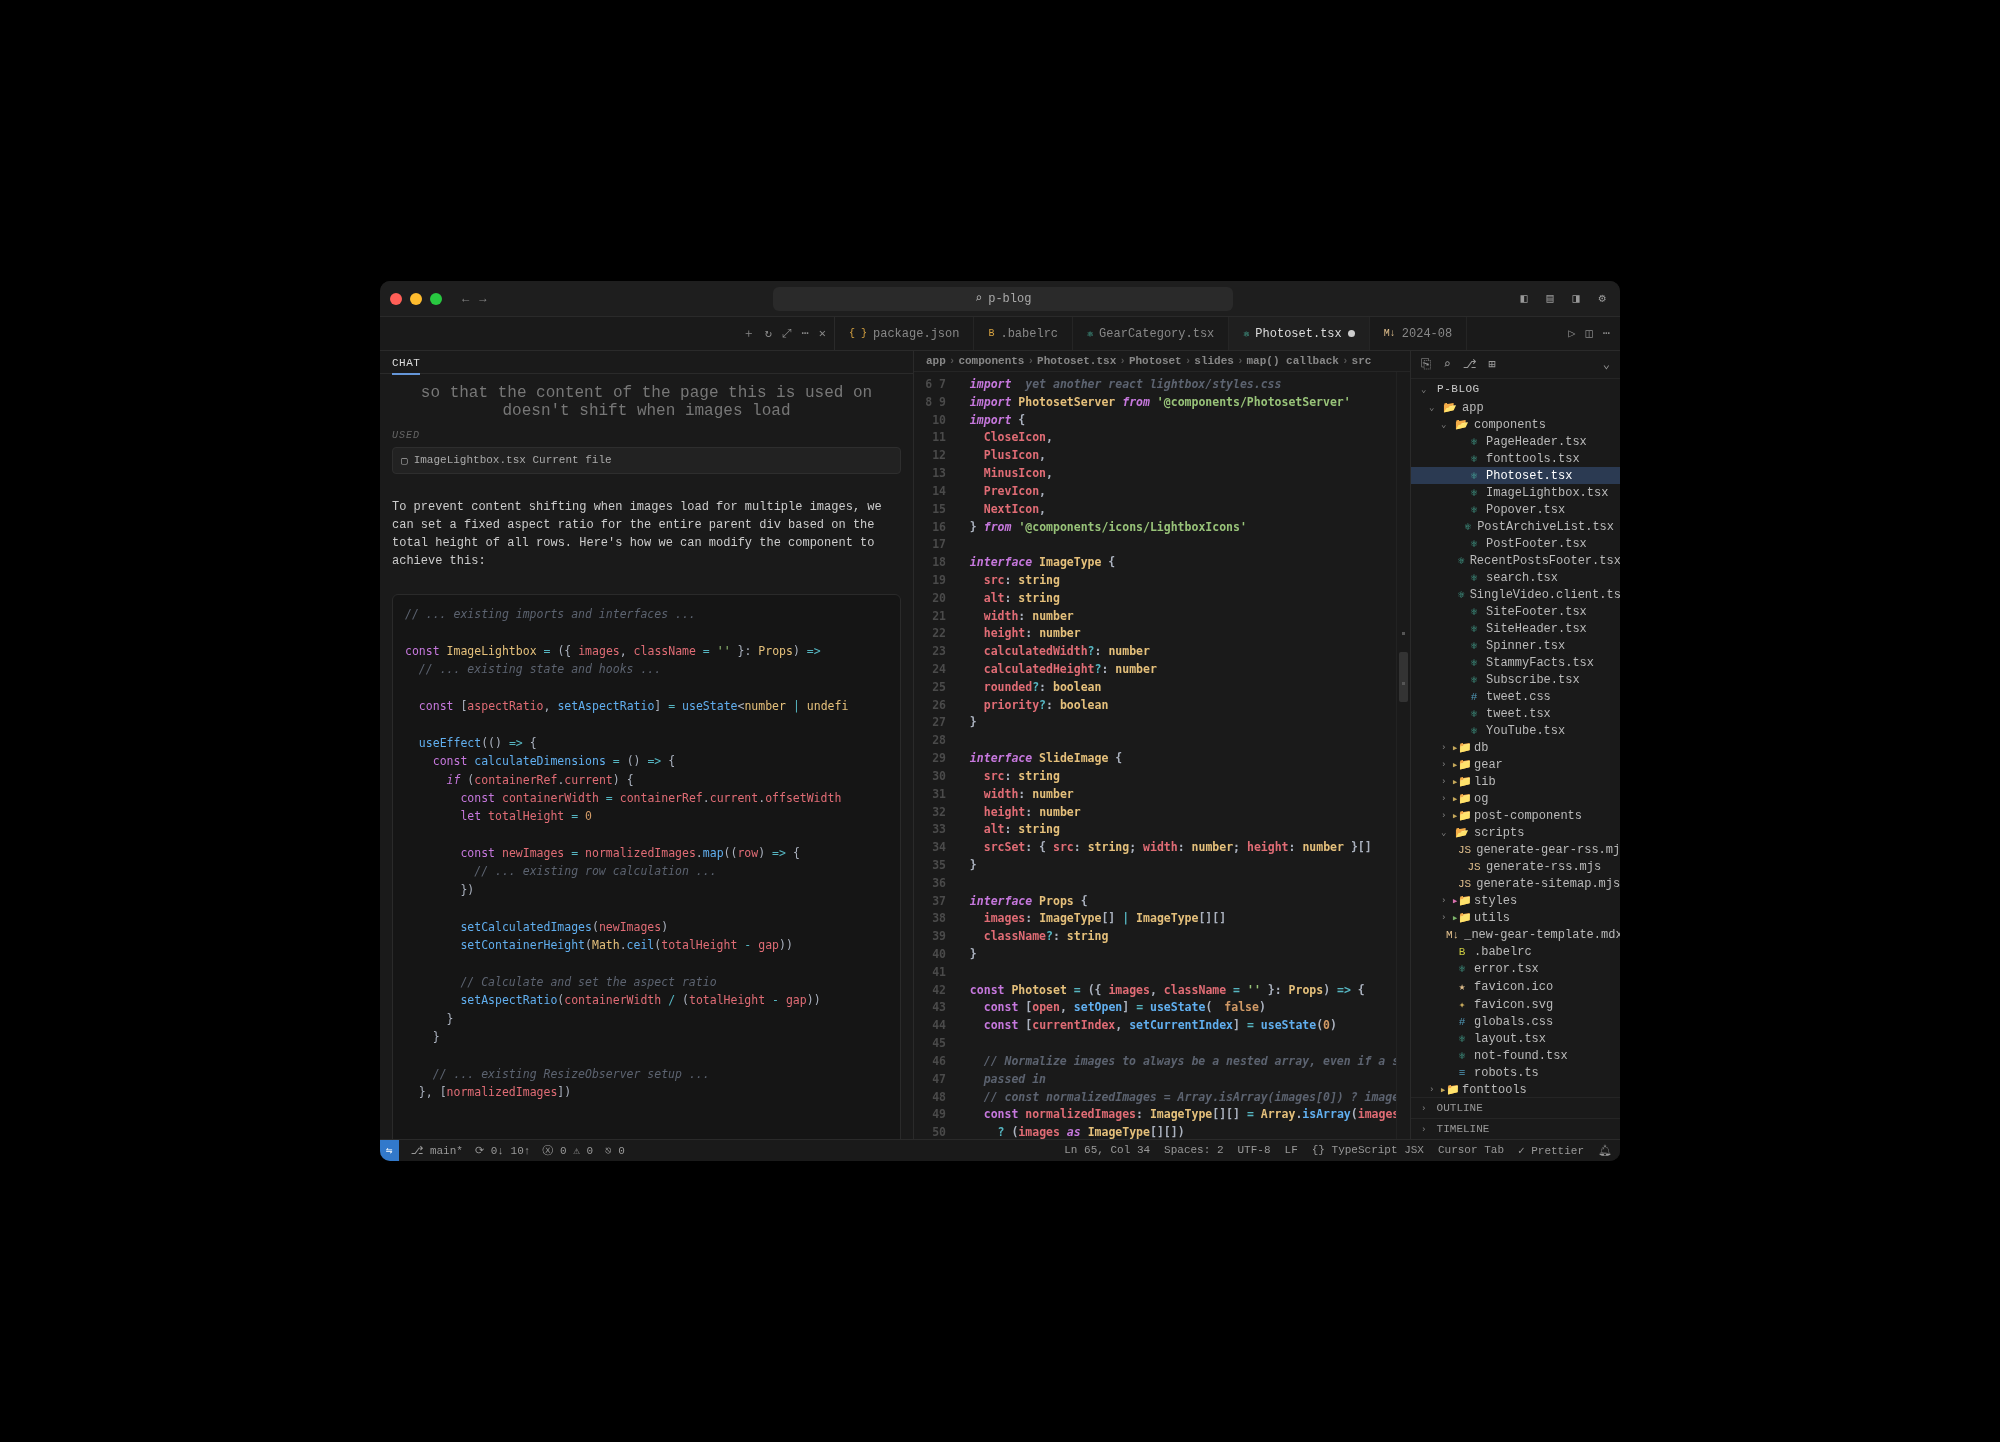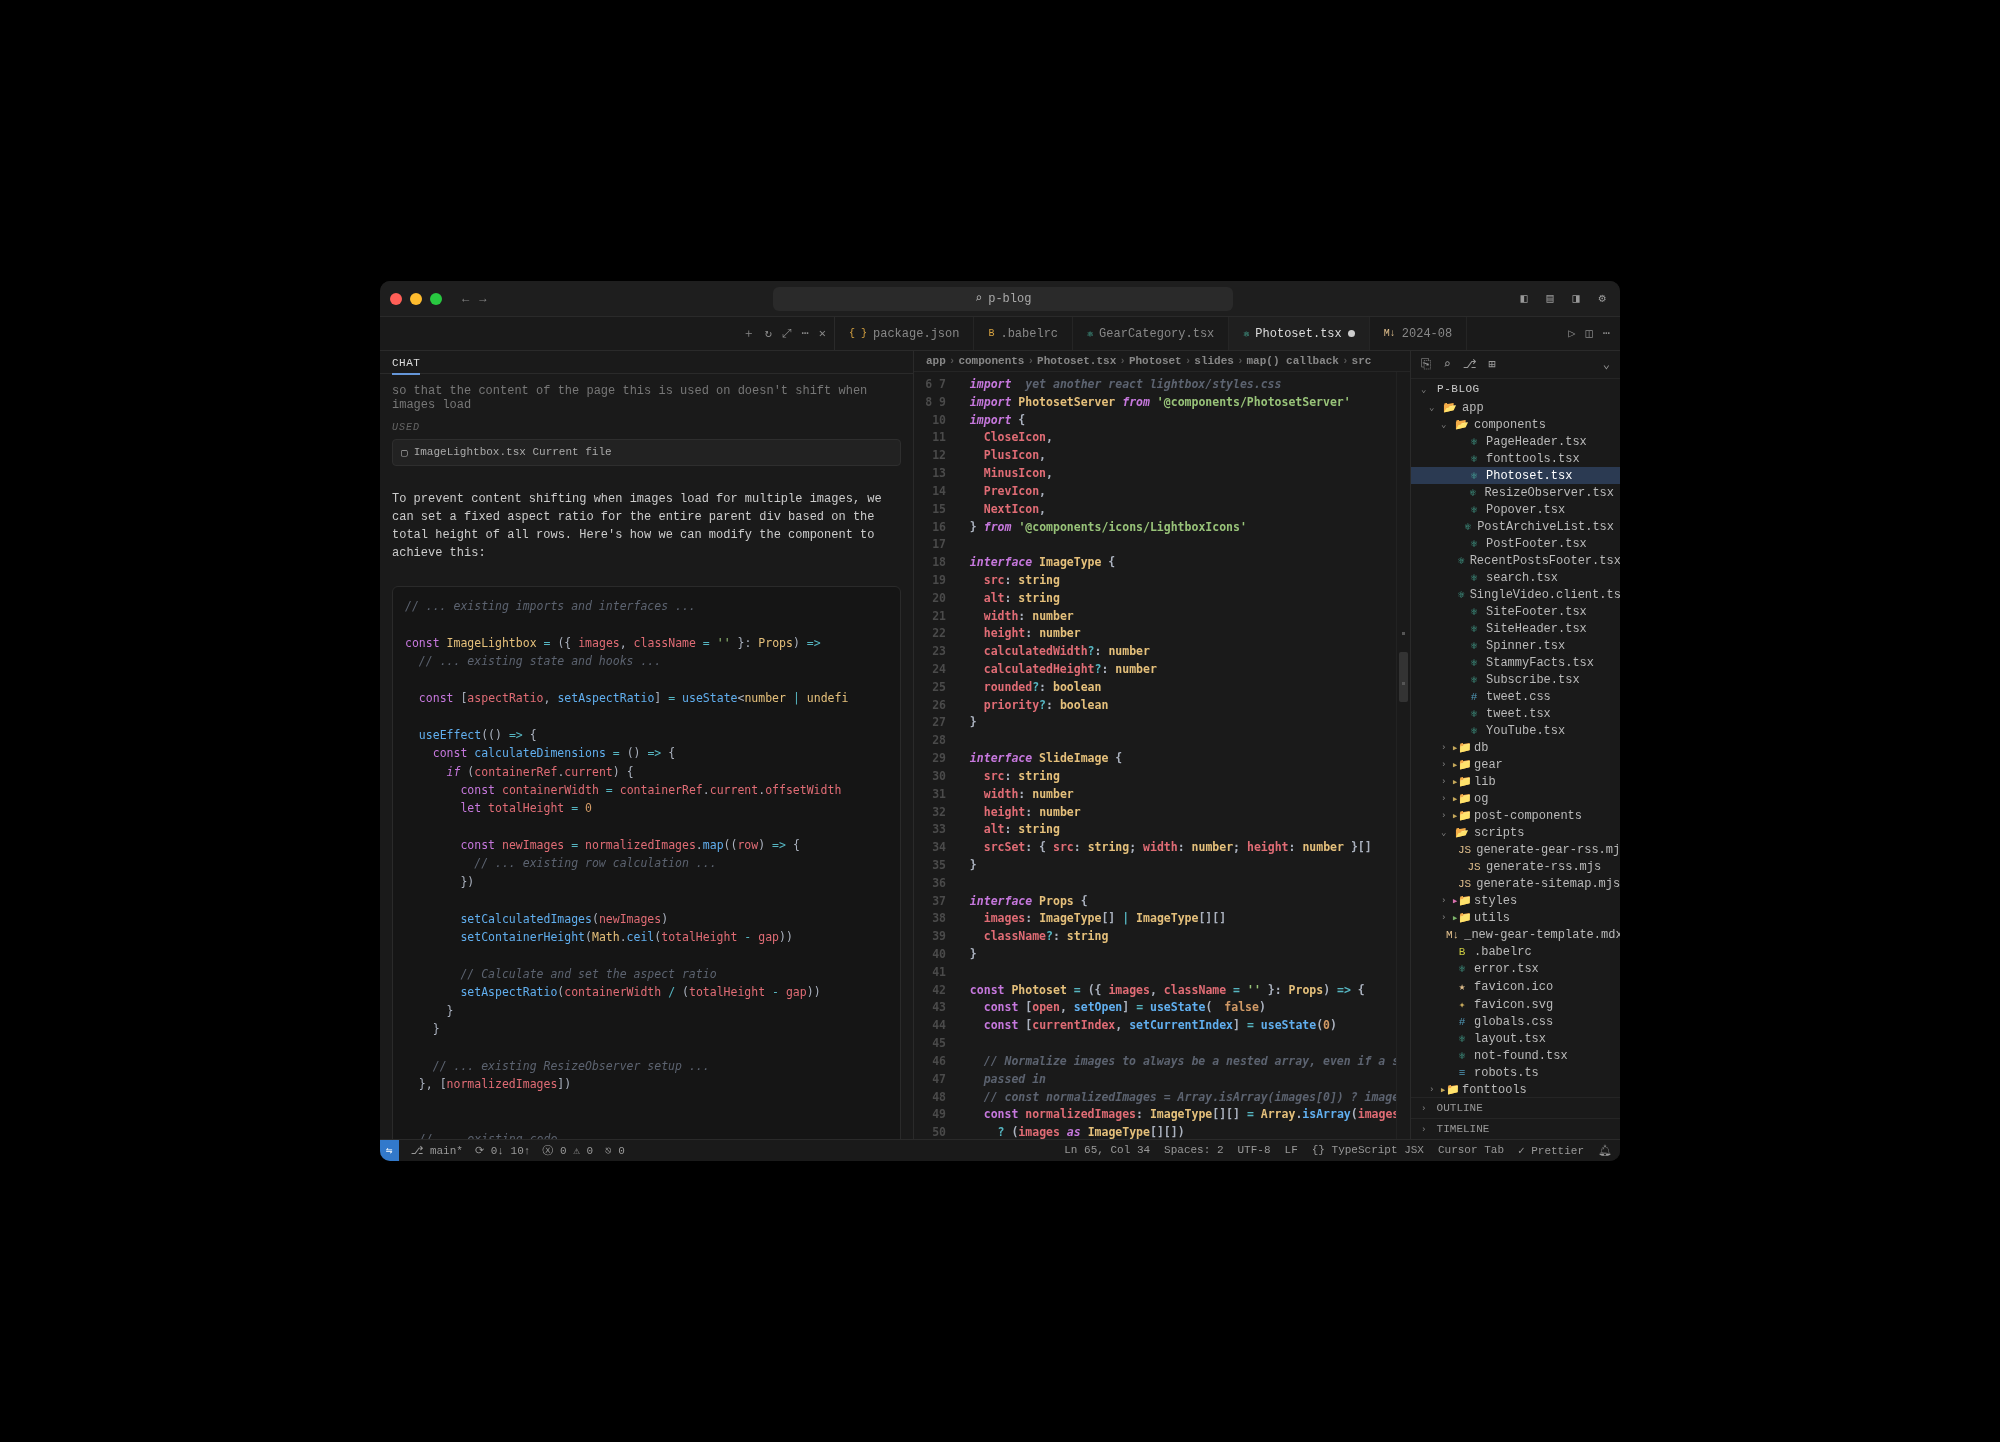--- a/index.html
+++ b/index.html
@@ -116,21 +116,21 @@
 }
 .chat-header {
   padding: 6px 12px 4px;
   font-size: 11px;
   letter-spacing: .5px;
   color: #ddd;
   border-bottom: 1px solid #2a2a2a;
 }
 .chat-header span { border-bottom: 2px solid #6596d8; padding-bottom: 4px; }
 .chat-body { padding: 10px 12px; overflow: hidden; flex: 1; }
-.chat-sub { color: #777; font-size: 12px; }
+.chat-sub { color: #777; font-size: 16px; text-align: center; }
 .used-lbl { color: #666; font-size: 10px; letter-spacing: 1px; margin: 10px 0 6px; font-style: italic; }
 .used-box {
   background: #222;
   border: 1px solid #2e2e2e;
   padding: 6px 8px;
   border-radius: 4px;
   color: #aaa;
   font-size: 11px;
   display: flex;
   gap: 6px;
@@ -566,21 +566,21 @@
             <span>fonttools.tsx</span>
           </div>
           <div class="tree-row sel" style="padding-left: 42px;">
             <span class="tw"></span>
             <span class="fi react">⚛</span>
             <span>Photoset.tsx</span>
           </div>
           <div class="tree-row" style="padding-left: 42px;">
             <span class="tw"></span>
             <span class="fi react">⚛</span>
-            <span>ResizeObserver.tsx</span>
+            <span>ImageLightbox.tsx</span>
           </div>
           <div class="tree-row" style="padding-left: 42px;">
             <span class="tw"></span>
             <span class="fi react">⚛</span>
             <span>Popover.tsx</span>
           </div>
           <div class="tree-row" style="padding-left: 42px;">
             <span class="tw"></span>
             <span class="fi react">⚛</span>
             <span>PostArchiveList.tsx</span>

